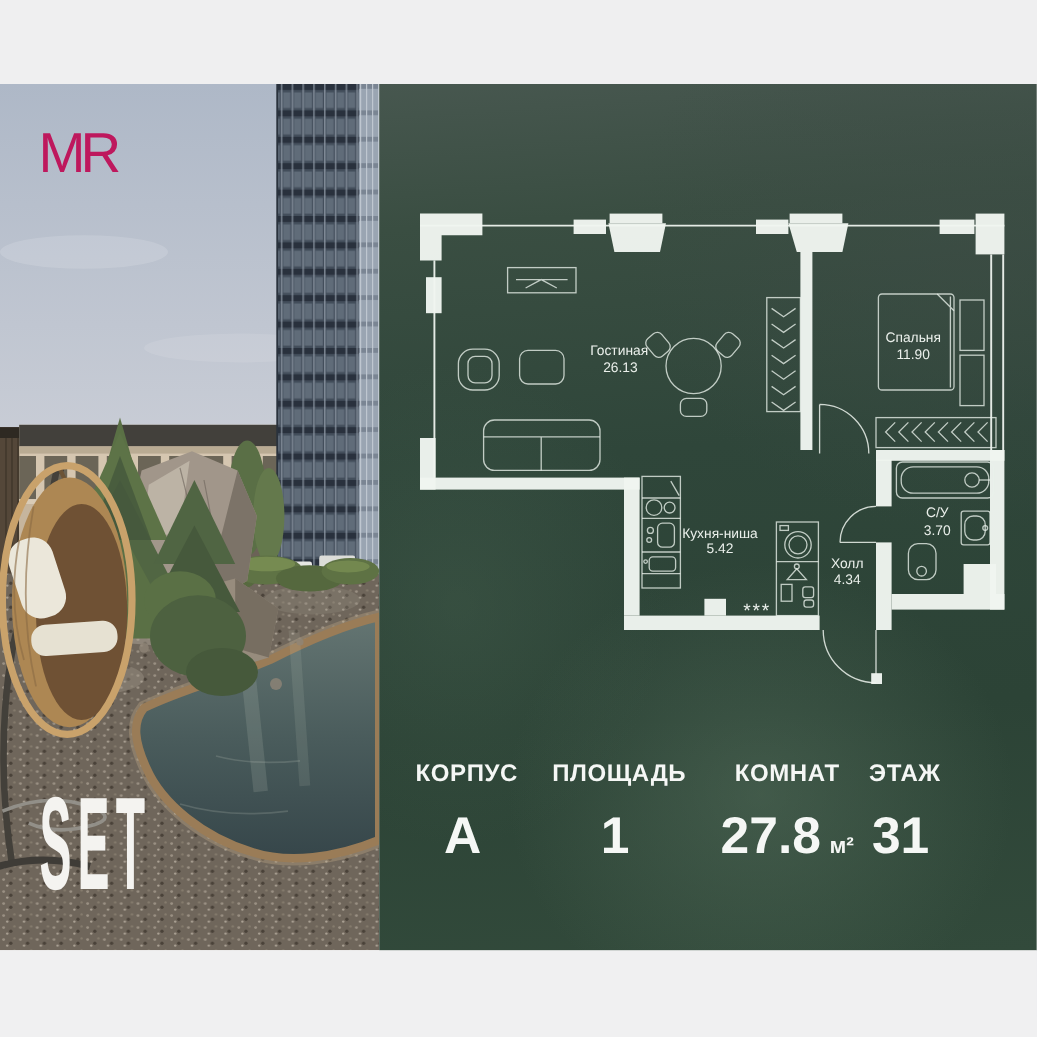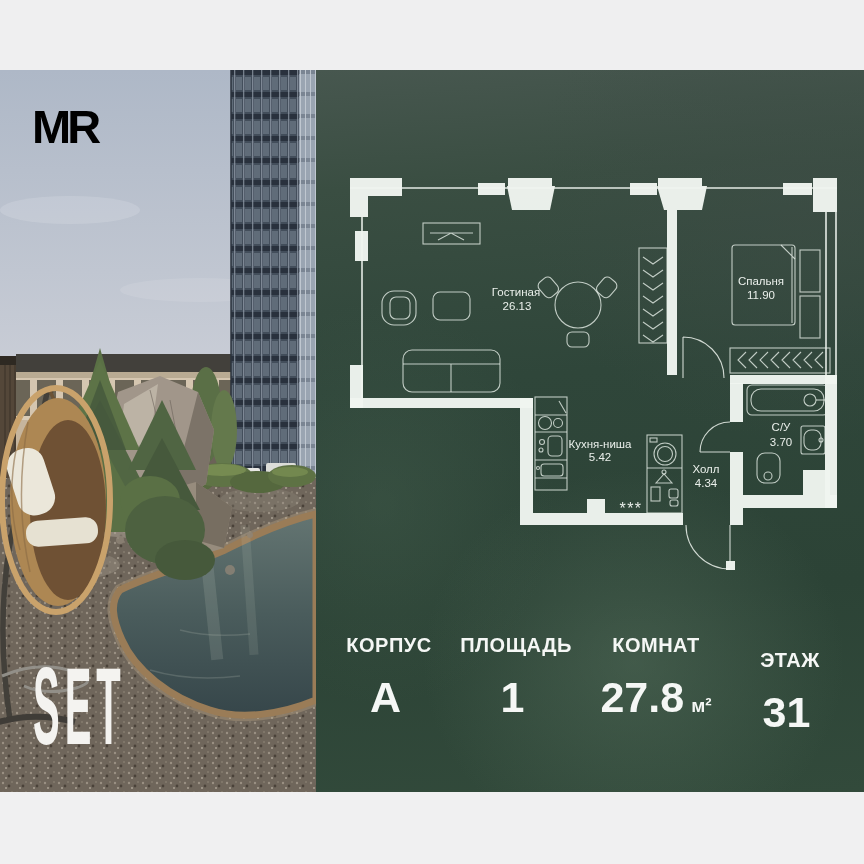--- a/index.html
+++ b/index.html
@@ -3,21 +3,21 @@
 <meta charset="utf-8">
 <style>
   html,body{margin:0;padding:0;background:#efeff0;}
   body{width:864px;height:864px;overflow:hidden;font-family:"Liberation Sans",sans-serif;}
   .stage{position:relative;width:864px;height:864px;background:#efeff0;}
   .bar{position:absolute;left:0;width:864px;background:#efeff0;}
   .bar.top{top:0;height:70px;}
   .bar.bottom{top:792px;height:72px;background:#f0f0f1;}
   .photo{position:absolute;left:0;top:70px;width:316px;height:722px;overflow:hidden;}
   .photo svg{display:block;}
-  .logo-mr{position:absolute;left:32px;top:33px;color:#000000;font-size:47px;font-weight:700;
+  .logo-mr{position:absolute;left:32px;top:33px;color:#be185d;font-size:47px;font-weight:400;
             letter-spacing:-4px;line-height:1;}
   .logo-set{position:absolute;left:33px;top:580px;color:#f4f3f0;font-size:40px;font-weight:600;
             letter-spacing:5px;line-height:1;transform:scale(1.0,2.75);transform-origin:left top;}
   .panel{position:absolute;left:316px;top:70px;width:548px;height:722px;
          background:
            radial-gradient(55% 38% at 58% 82%, rgba(98,124,104,0.38), rgba(98,124,104,0) 70%),
            radial-gradient(45% 40% at 12% 60%, rgba(72,98,80,0.35), rgba(72,98,80,0) 70%),
            radial-gradient(70% 45% at 90% 18%, rgba(62,76,70,0.55), rgba(62,76,70,0) 75%),
            linear-gradient(176deg, #47574f 0%, #3a4e42 16%, #2f463a 42%, #2c4336 72%, #324a3b 100%);}
   .plan{position:absolute;left:24px;top:95px;}
@@ -324,21 +324,21 @@
         <div class="info-value"><span>А</span><span class="info-unit"></span></div>
       </div>
       <div class="info-col" style="left:200px;">
         <div class="info-label">ПЛОЩАДЬ</div>
         <div class="info-value"><span>1</span><span class="info-unit"></span></div>
       </div>
       <div class="info-col" style="left:340px;">
         <div class="info-label">КОМНАТ</div>
         <div class="info-value"><span>27.8</span><span class="info-unit">м²</span></div>
       </div>
-      <div class="info-col" style="left:474px;margin-top:15px;">
+      <div class="info-col" style="left:438px;">
         <div class="info-label">ЭТАЖ</div>
         <div class="info-value"><span>31</span><span class="info-unit"></span></div>
       </div>
     </div>
   </div>
 
   <div class="bar bottom"></div>
 </div>
 
 </body></html>

